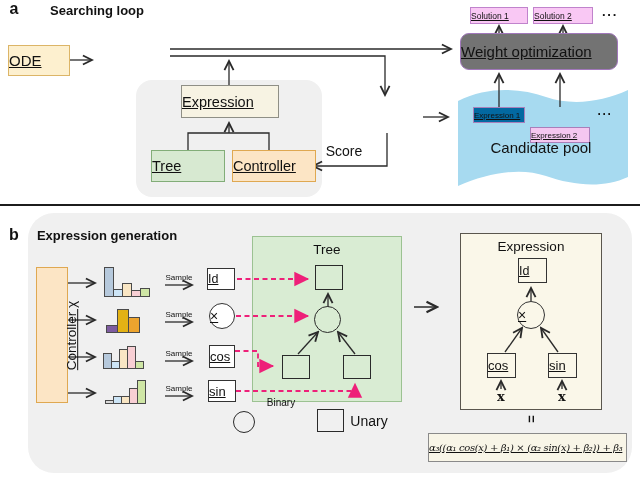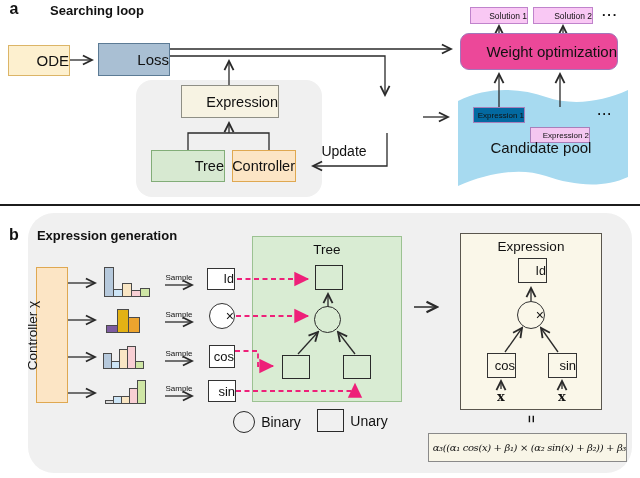--- a/index.html
+++ b/index.html
@@ -1,20 +1,20 @@
 <!DOCTYPE html>
 <html><head>
 <meta charset="utf-8">
 <style>
   html,body{margin:0;padding:0;background:#fff;}
   #stage{position:relative;width:640px;height:478px;background:#ffffff;overflow:hidden;
          font-family:"Liberation Sans",sans-serif;color:#111;}
   .panel{position:absolute;box-sizing:border-box;}
-  .box{position:absolute;box-sizing:border-box;display:flex;align-items:center;justify-content:flex-end;
-       white-space:nowrap;color:#111;}
+  .box{position:absolute;box-sizing:border-box;display:flex;align-items:center;justify-content:flex-start;
+       white-space:nowrap;color:#111;text-decoration:underline;}
   .lbl{position:absolute;transform:translate(-50%,-50%);white-space:nowrap;color:#111;}
   .svglayer{position:absolute;left:0;top:0;pointer-events:none;}
   .chart{position:absolute;display:flex;align-items:flex-end;}
   .chart .bar{box-sizing:border-box;border:1px solid #4a4a4a;margin-right:-1px;}
   .vtext{transform:rotate(-90deg);white-space:nowrap;}
   .serif{font-family:"DejaVu Serif",serif;}
 </style>
 </head>
 <body>
 
@@ -85,40 +85,37 @@
     </g>
   </svg>
 
   <div class="lbl" style="left:14px;top:9px;font-size:16px;font-weight:bold;">a</div>
   <div class="lbl" style="left:97px;top:10px;font-size:13px;font-weight:bold;">Searching loop</div>
 
   <div class="box" style="left:8px;top:45px;width:62px;height:31px;background:#fdf0cf;border:1.4px solid #dcb567;font-size:15px;">
     <span>ODE</span>
     </div>
 
-  <div class="box" style="left:98px;top:43px;width:72px;height:33px;background:#a9bfd3;border:1.4px solid #5c7b95;font-size:15px;">
-    <span>Loss</span>
-    </div>
 
   <div class="box" style="left:181px;top:85px;width:98px;height:33px;background:#f7f3e3;border:1.2px solid #8f8f86;font-size:14.5px;">
     <span>Expression</span>
     </div>
 
   <div class="box" style="left:151px;top:150px;width:74px;height:32px;background:#d7e9d1;border:1.4px solid #82ad78;font-size:14.5px;">
     <span>Tree</span>
     </div>
 
-  <div class="box" style="left:232px;top:150px;width:64px;height:32px;background:#fce5c5;border:1.4px solid #dfa851;font-size:14.5px;">
+  <div class="box" style="left:232px;top:150px;width:84px;height:32px;background:#fce5c5;border:1.4px solid #dfa851;font-size:14.5px;">
     <span>Controller</span>
     </div>
 
 
-  <div class="lbl" style="left:344px;top:151px;font-size:14px;">Update</div>
-
-  <div class="box" style="left:460px;top:33px;width:158px;height:37px;background:#ec4899;border:1.3px solid #a177bb;border-radius:9px;font-size:15px;">
+  <div class="lbl" style="left:344px;top:151px;font-size:14px;">Score</div>
+
+  <div class="box" style="left:460px;top:33px;width:158px;height:37px;background:#737373;border:1.3px solid #a177bb;border-radius:9px;font-size:15px;">
     <span>Weight optimization</span>
     </div>
 
   <div class="box" style="left:470px;top:7px;width:58px;height:17px;background:#f9c8f4;border:1px solid #c083cc;font-size:8.5px;">
     <span>Solution 1</span>
     </div>
   <div class="box" style="left:533px;top:7px;width:60px;height:17px;background:#f9c8f4;border:1px solid #c083cc;font-size:8.5px;">
     <span>Solution 2</span>
     </div>
   <div class="lbl" style="left:610px;top:14px;font-size:13px;font-weight:bold;letter-spacing:1px;">···</div>
@@ -185,21 +182,21 @@
     <span>sin</span>
     </div>
 
   <div class="lbl" style="left:327px;top:249px;font-size:13.5px;">Tree</div>
   <div class="box" style="left:315px;top:265px;width:28px;height:25px;border:1.4px solid #2a2a2a;"></div>
   <div class="box" style="left:314px;top:306px;width:27px;height:27px;border:1.4px solid #2a2a2a;border-radius:50%;"></div>
   <div class="box" style="left:282px;top:355px;width:28px;height:24px;border:1.4px solid #2a2a2a;"></div>
   <div class="box" style="left:343px;top:355px;width:28px;height:24px;border:1.4px solid #2a2a2a;"></div>
 
   <div class="box" style="left:233px;top:411px;width:22px;height:22px;border:1.4px solid #2a2a2a;border-radius:50%;"></div>
-  <div class="lbl" style="left:281px;top:422px;font-size:14px;">Binary</div>
+  <div class="lbl" style="left:281px;top:402px;font-size:10px;">Binary</div>
   <div class="box" style="left:317px;top:409px;width:27px;height:23px;border:1.4px solid #2a2a2a;"></div>
   <div class="lbl" style="left:369px;top:421px;font-size:14px;">Unary</div>
 
   <div class="lbl" style="left:531px;top:246px;font-size:13.5px;">Expression</div>
   <div class="box" style="left:518px;top:258px;width:29px;height:25px;border:1.3px solid #333;font-size:12.5px;">
     <span>Id</span>
     </div>
   <div class="box" style="left:517px;top:301px;width:28px;height:28px;border:1.3px solid #333;border-radius:50%;font-size:14px;">
     <span>×</span>
     </div>

